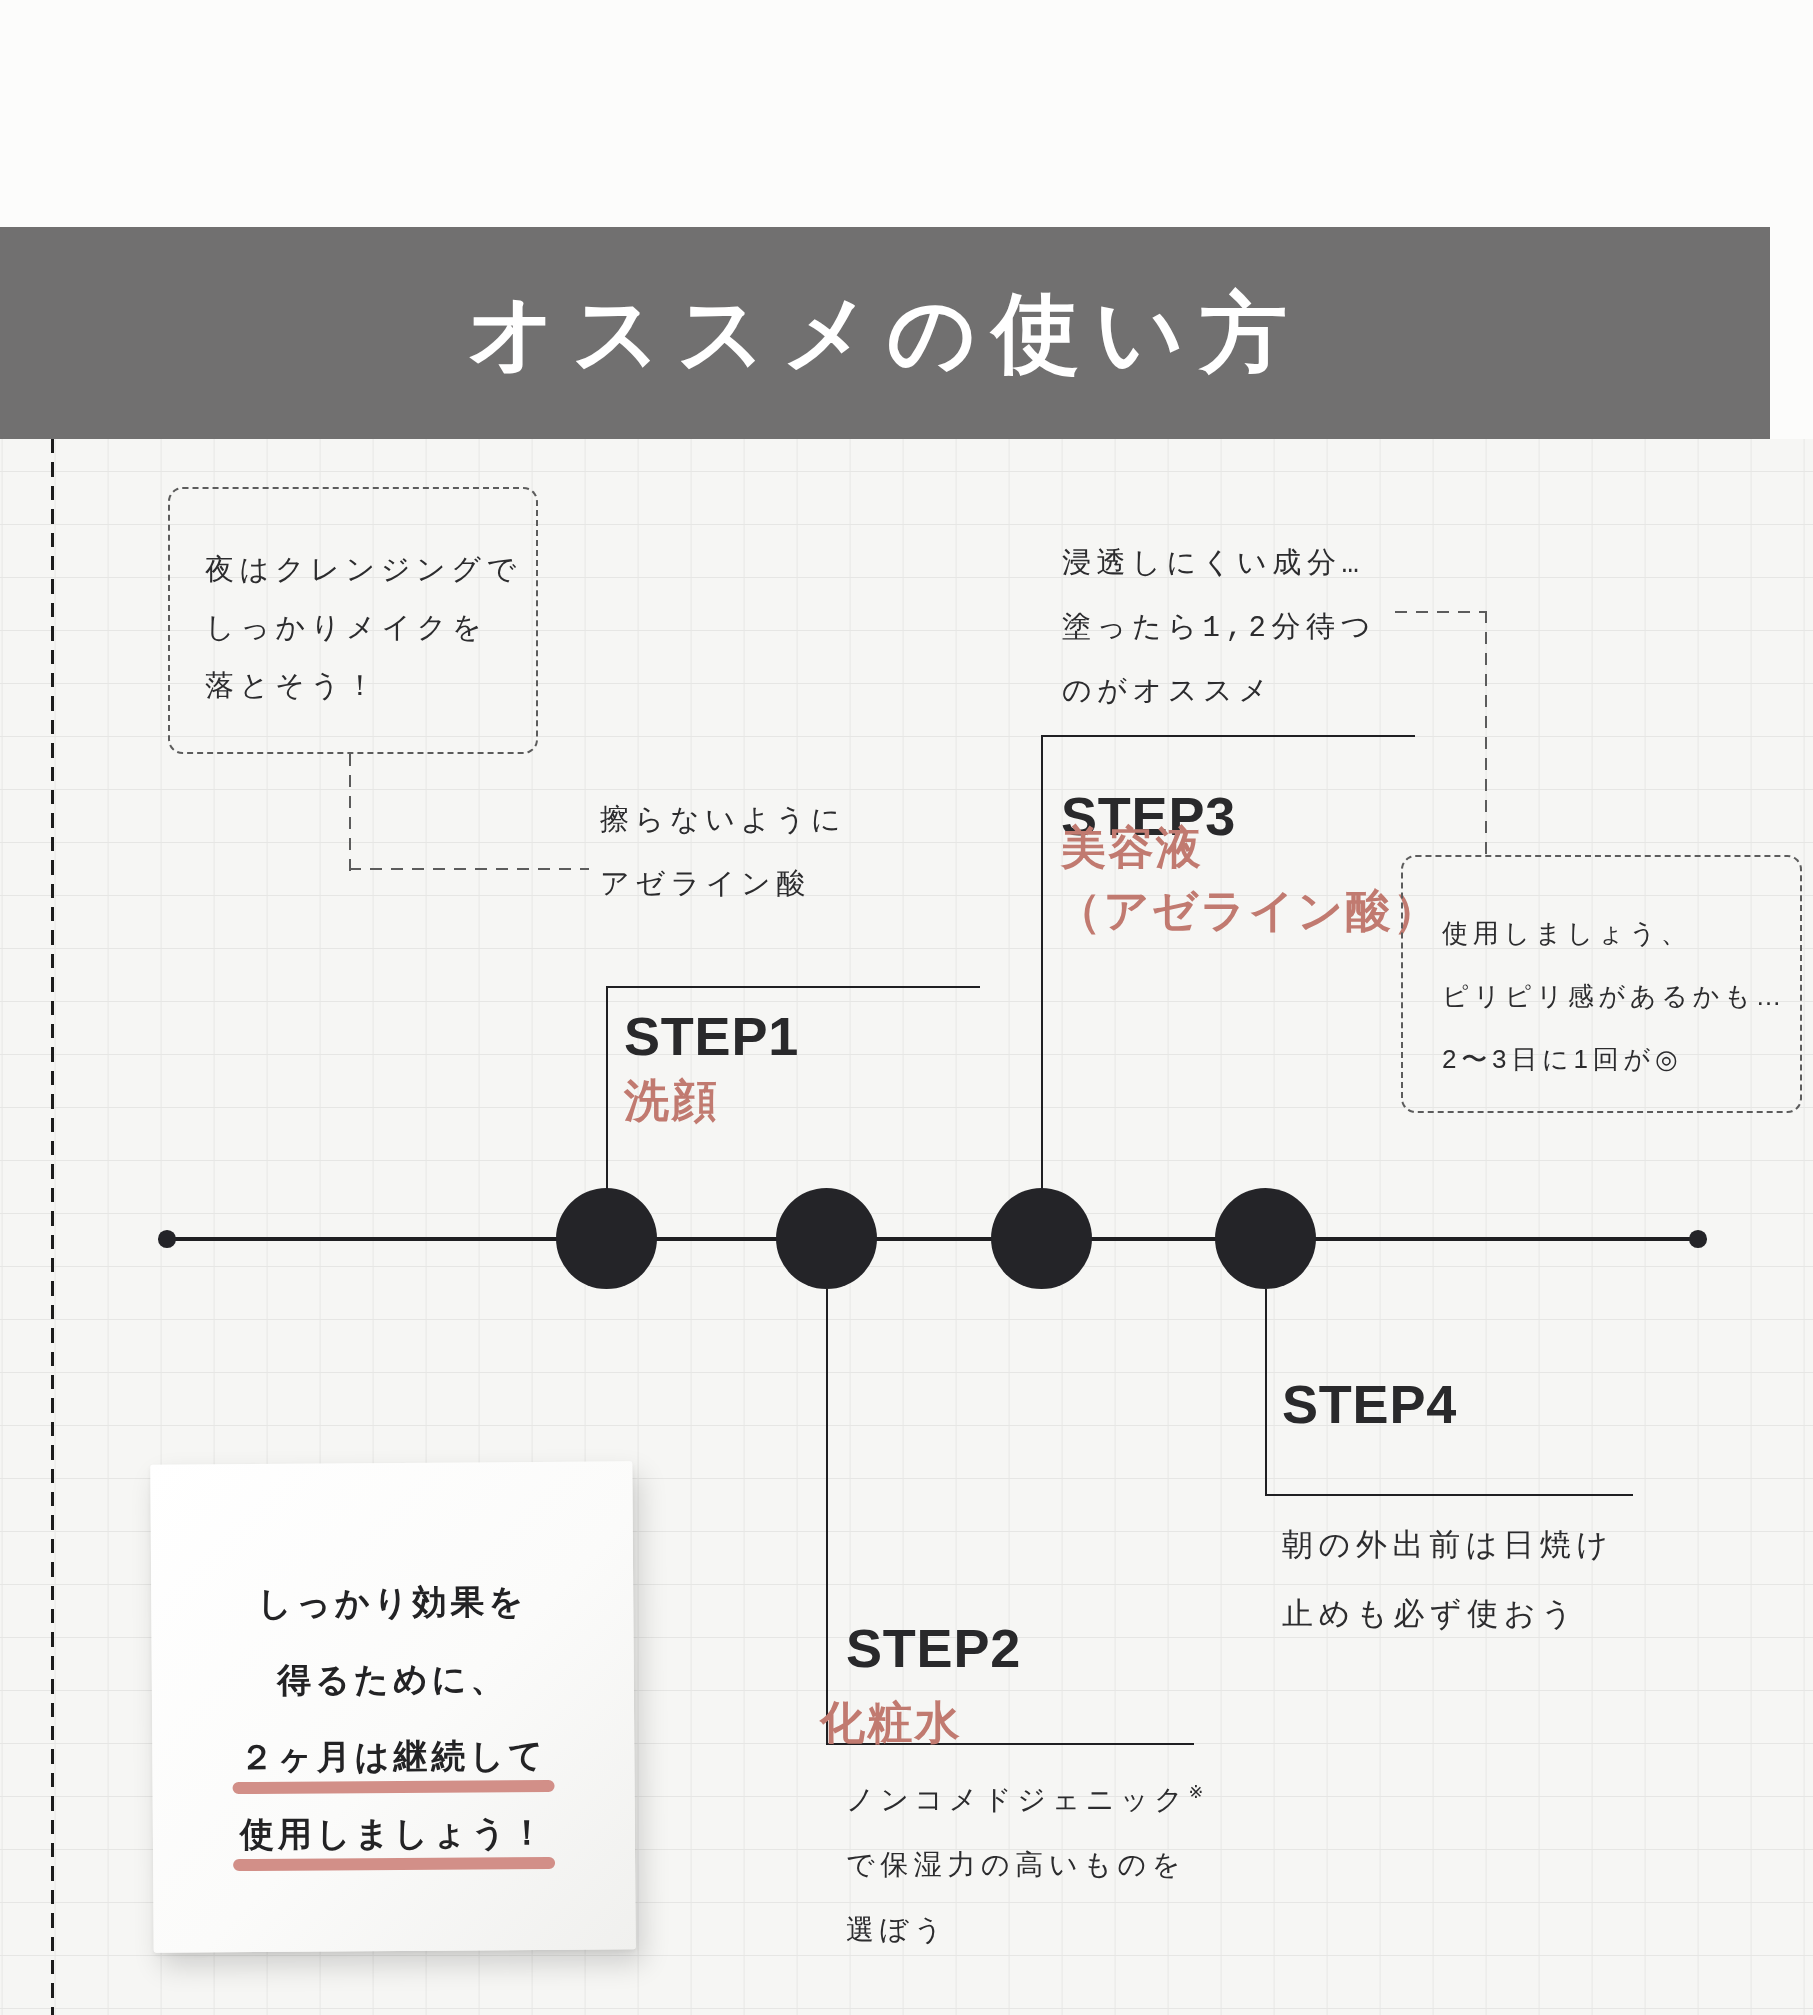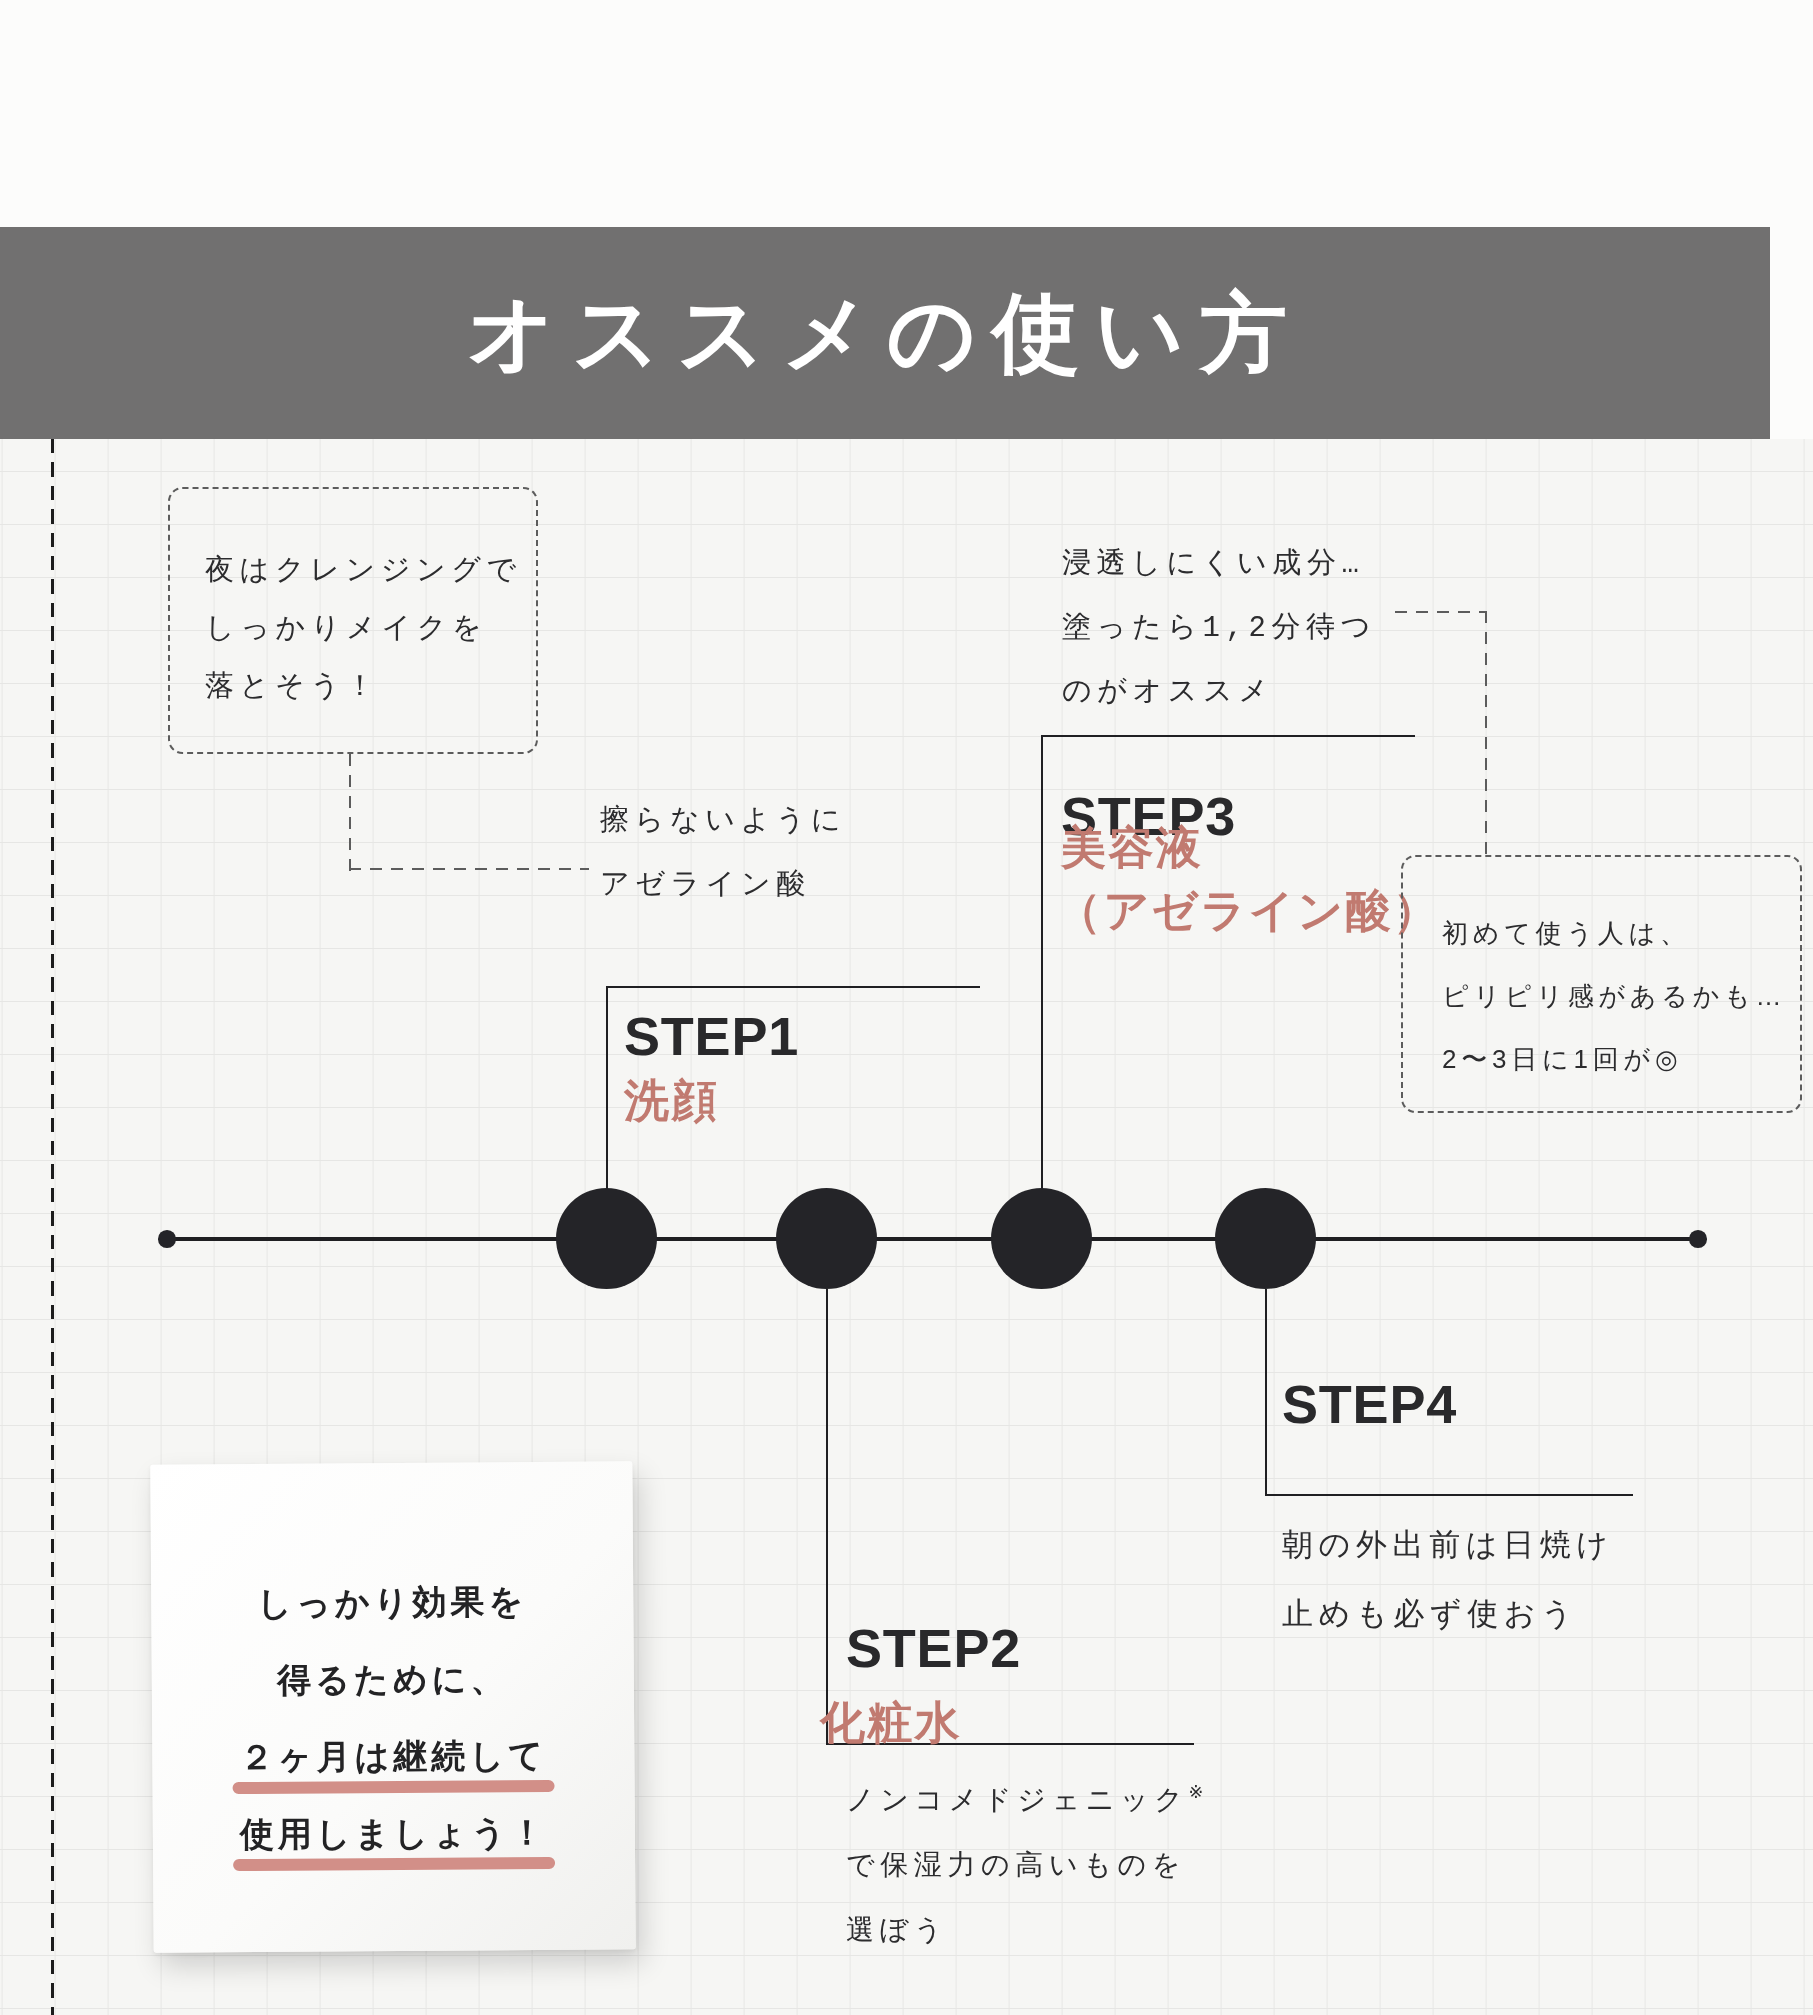--- a/index.html
+++ b/index.html
@@ -118,21 +118,21 @@
   <div class="abs sol-h" style="left:1041px;top:735px;width:374px;"></div>
   <div class="abs sol-v" style="left:1041px;top:735px;height:457px;"></div>
   <div class="abs step-title" style="left:1061px;top:753px;margin-top:32px;">STEP3</div>
   <div class="abs step-label" style="left:1061px;top:818px;">美容液</div>
   <div class="abs step-label" style="left:1056px;top:881px;">（アゼライン酸）</div>
 
   <div class="abs dash-h" style="left:1395px;top:611px;width:92px;"></div>
   <div class="abs dash-v" style="left:1485px;top:611px;height:244px;"></div>
 
   <div class="abs dashed-box" style="left:1401px;top:855px;width:397px;height:254px;">
-    <div class="note-text" style="position:absolute;left:39px;top:45px;font-size:26px;letter-spacing:4.8px;line-height:63px;">初めて使う人は、</div>
+    <div class="note-text" style="position:absolute;left:39px;top:45px;font-size:26px;letter-spacing:4.8px;line-height:63px;">使用しましょう、</div>
     <div class="note-text" style="position:absolute;left:39px;top:108px;font-size:26px;letter-spacing:4.8px;line-height:63px;">ピリピリ感があるかも…</div>
     <div class="note-text" style="position:absolute;left:39px;top:171px;font-size:26px;letter-spacing:4.8px;line-height:63px;">2〜3日に1回が◎</div>
   </div>
 
   <div class="abs timeline"></div>
   <div class="abs endcap" style="left:158px;top:1230px;"></div>
   <div class="abs endcap" style="left:1689px;top:1230px;"></div>
   <div class="abs dot" style="left:556px;top:1188px;"></div>
   <div class="abs dot" style="left:776px;top:1188px;"></div>
   <div class="abs dot" style="left:991px;top:1188px;"></div>

